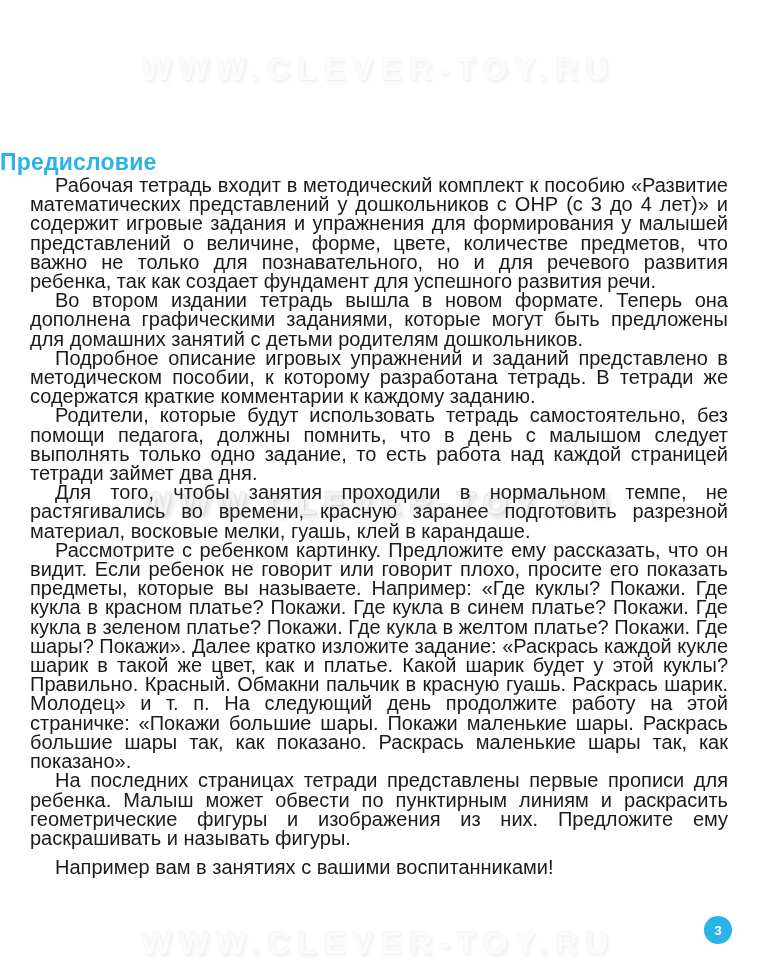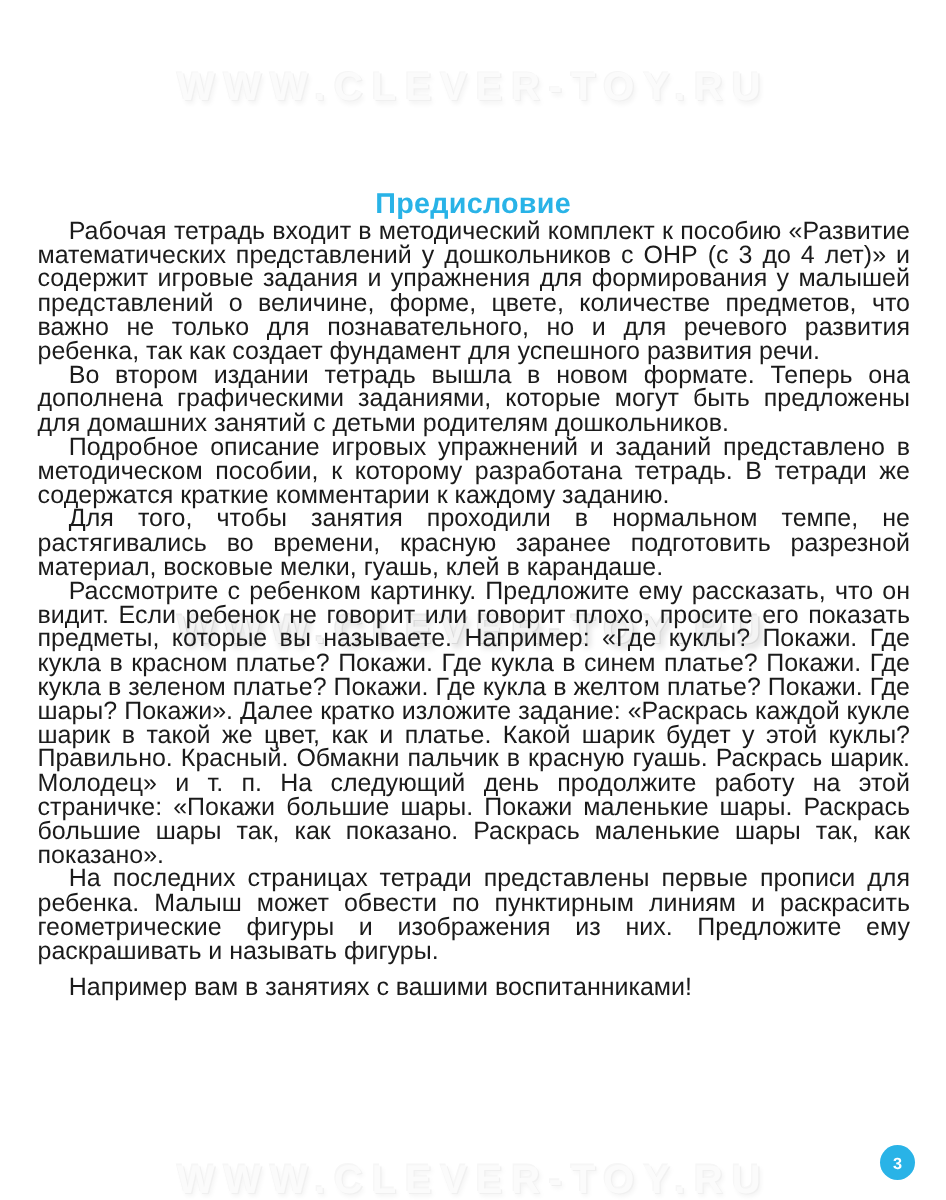--- a/index.html
+++ b/index.html
@@ -22,21 +22,20 @@
     user-select:none;
     margin-top:27px;
   }
   .wm-top{top:24px;color:#fbfbfb;text-shadow:1px 1px 0 #f0f0f0,-1px -1px 0 #f6f6f6,2px 3px 4px rgba(0,0,0,0.05);}
   .wm-mid{top:458px;color:#f4f4f4;text-shadow:1px 1px 0 #d9d9d9,-1px -1px 0 #e9e9e9,3px 4px 5px rgba(0,0,0,0.14);}
   .wm-bottom{top:898px;color:#fbfbfb;text-shadow:1px 1px 0 #f0f0f0,-1px -1px 0 #f6f6f6,2px 3px 4px rgba(0,0,0,0.05);}
 
   .title{
     position:absolute;
     top:134px;left:0;width:100%;
-    text-align:center;
     font-size:23px;
     font-weight:bold;
     color:#29b3e7;
     letter-spacing:0.2px;
   }
   .content{
     position:absolute;
     top:176px;left:30px;right:29px;
   }
   .content p{
@@ -71,20 +70,21 @@
   <div class="watermark wm-top">WWW.CLEVER-TOY.RU</div>
   <div class="watermark wm-mid">WWW.CLEVER-TOY.RU</div>
   <div class="watermark wm-bottom">WWW.CLEVER-TOY.RU</div>
 
   <h1 class="title">Предисловие</h1>
 
   <div class="content">
     <p>Рабочая тетрадь входит в методический комплект к пособию «Развитие математических представлений у дошкольников с ОНР (с 3 до 4 лет)» и содержит игровые задания и упражнения для формирования у малышей представлений о величине, форме, цвете, количестве предметов, что важно не только для познавательного, но и для речевого развития ребенка, так как создает фундамент для успешного развития речи.</p>
     <p>Во втором издании тетрадь вышла в новом формате. Теперь она дополнена графическими заданиями, которые могут быть предложены для домашних занятий с детьми родителям дошкольников.</p>
     <p>Подробное описание игровых упражнений и заданий представлено в методическом пособии, к которому разработана тетрадь. В тетради же содержатся краткие комментарии к каждому заданию.</p>
+    <p>Родители, которые будут использовать тетрадь самостоятельно, без помощи педагога, должны помнить, что в день с малышом следует выполнять только одно задание, то есть работа над каждой страницей тетради займет два дня.</p>
     <p>Для того, чтобы занятия проходили в нормальном темпе, не растягивались во времени, красную заранее подготовить разрезной материал, восковые мелки, гуашь, клей в карандаше.</p>
     <p>Рассмотрите с ребенком картинку. Предложите ему рассказать, что он видит. Если ребенок не говорит или говорит плохо, просите его показать предметы, которые вы называете. Например: «Где куклы? Покажи. Где кукла в красном платье? Покажи. Где кукла в синем платье? Покажи. Где кукла в зеленом платье? Покажи. Где кукла в желтом платье? Покажи. Где шары? Покажи». Далее кратко изложите задание: «Раскрась каждой кукле шарик в такой же цвет, как и платье. Какой шарик будет у этой куклы? Правильно. Красный. Обмакни пальчик в красную гуашь. Раскрась шарик. Молодец» и т. п. На следующий день продолжите работу на этой страничке: «Покажи большие шары. Покажи маленькие шары. Раскрась большие шары так, как показано. Раскрась маленькие шары так, как показано».</p>
     <p>На последних страницах тетради представлены первые прописи для ребенка. Малыш может обвести по пунктирным линиям и раскрасить геометрические фигуры и изображения из них. Предложите ему раскрашивать и называть фигуры.</p>
     <p class="closing">Например вам в занятиях с вашими воспитанниками!</p>
   </div>
 
   <div class="page-badge">
     <span>3</span>
   </div>
 

